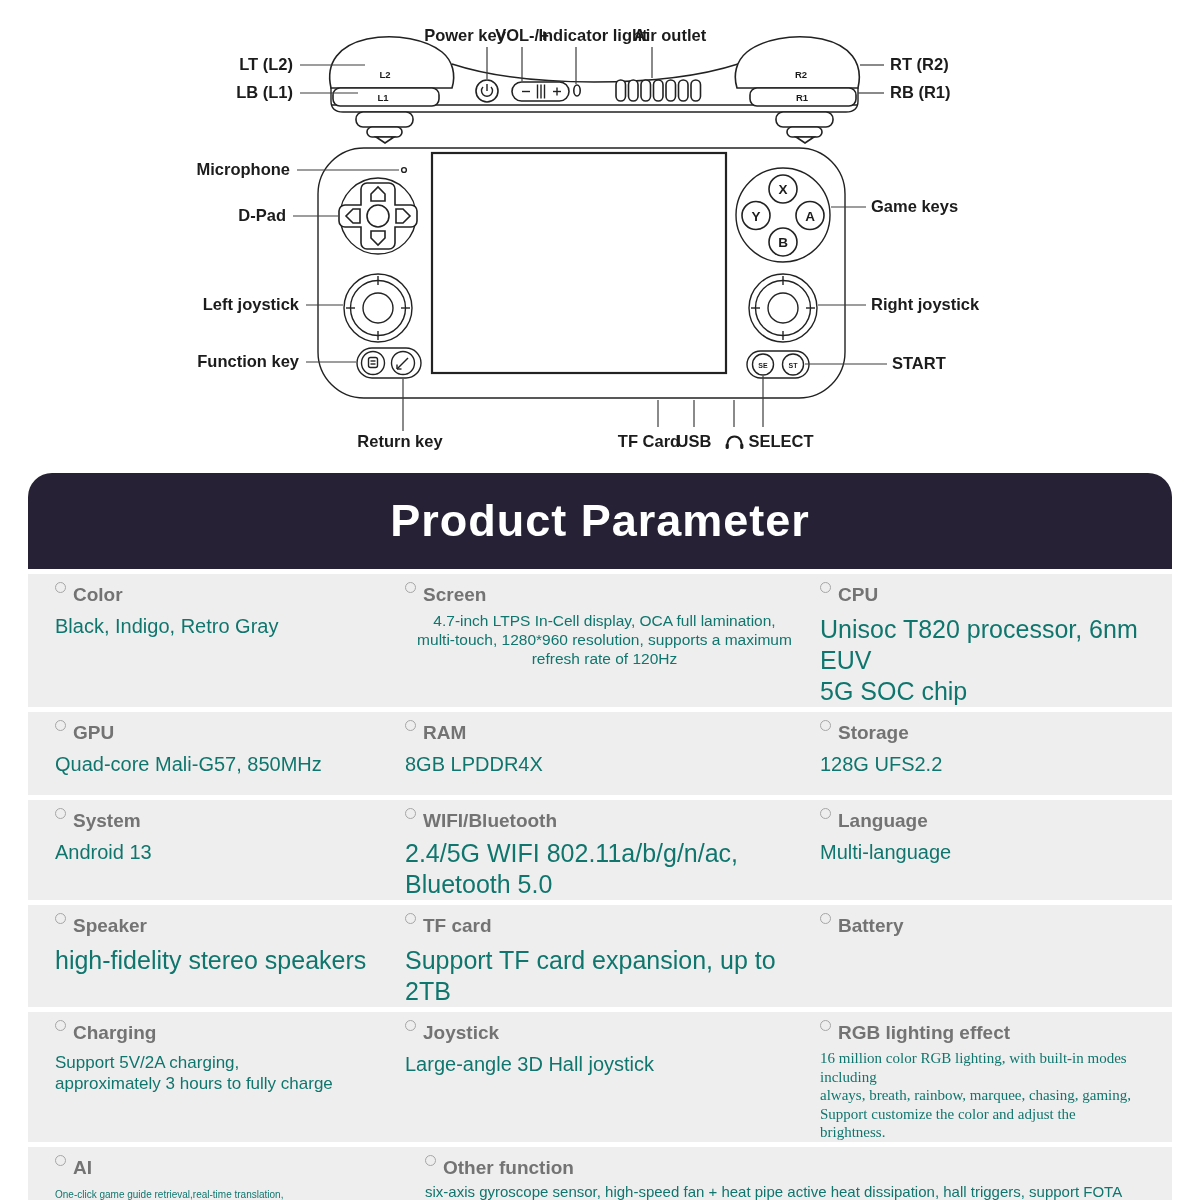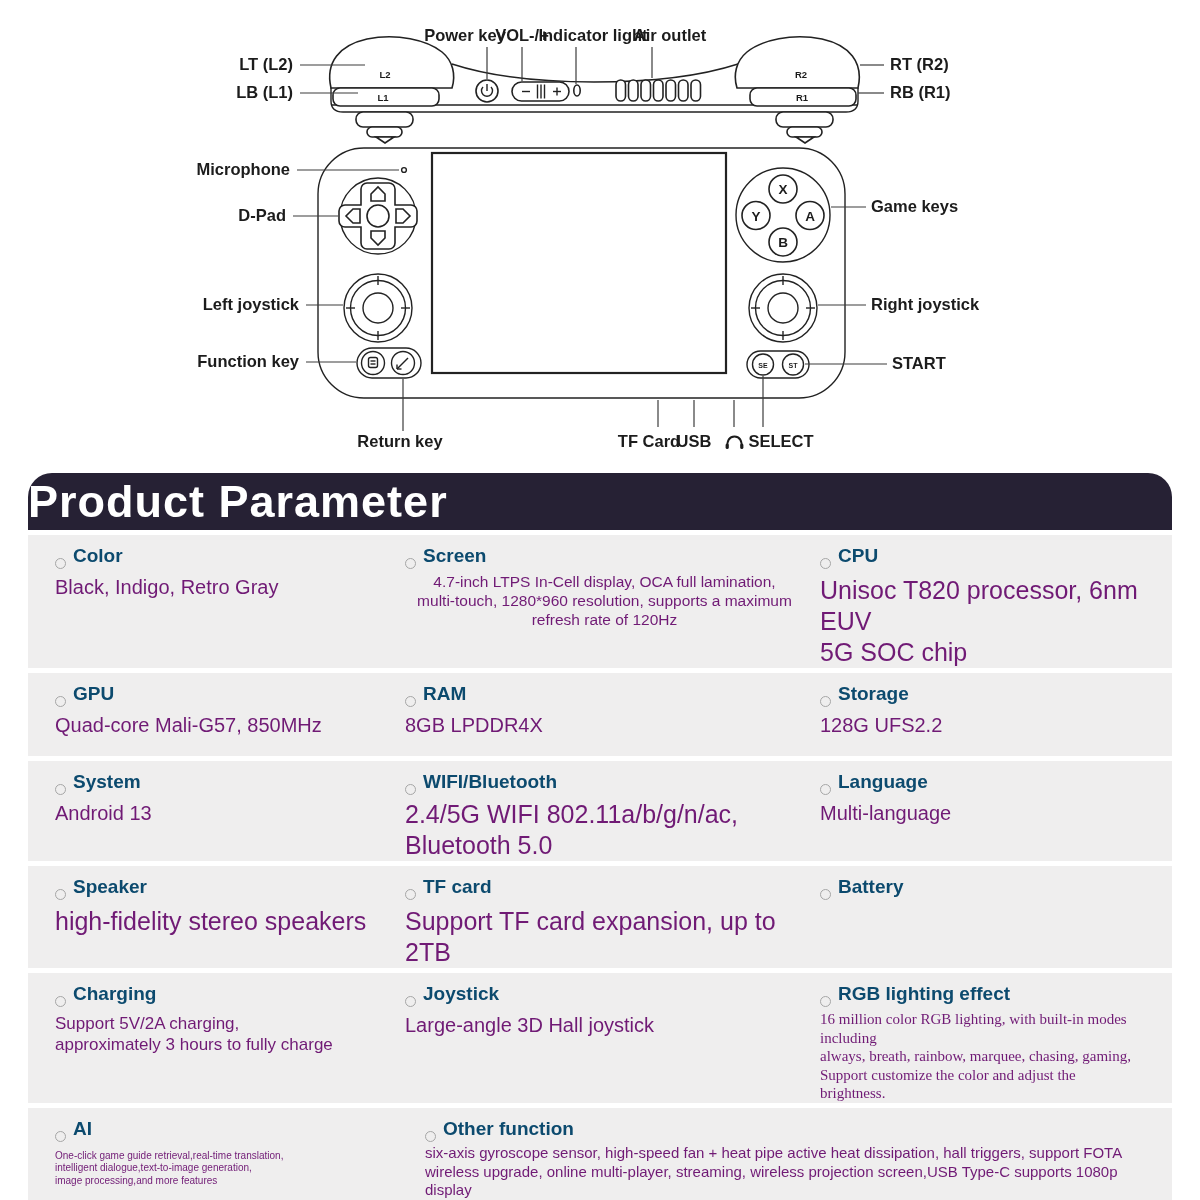--- a/index.html
+++ b/index.html
@@ -11,36 +11,36 @@
   .diagram { position:absolute; left:0; top:0; }
   .diagram text { font-family:"Liberation Sans", sans-serif; fill:#1c1c1c; }
   .dlab { font-size:16.5px; font-weight:600; }
   .shape { fill:#ffffff; stroke:#222222; stroke-width:1.6; }
   .thin  { fill:none; stroke:#222222; stroke-width:1.4; }
   .lead  { stroke:#3c3c3c; stroke-width:1.2; }
   .btxt  { font-weight:700; }
 
   
   .panel { position:absolute; left:28px; top:473px; width:1144px; }
-  .panel-header { height:57px; background:#262134; border-radius:24px 24px 0 0;
-                  display:flex; align-items:center; justify-content:flex-start; }
+  .panel-header { height:96px; background:#262134; border-radius:24px 24px 0 0;
+                  display:flex; align-items:center; justify-content:center; }
   .panel-title { color:#ffffff; font-size:45px; font-weight:800; letter-spacing:1px; }
   .prow { margin-top:5px; background:#efeeee; display:grid; padding:0 18px 0 27px; }
   .cols3 { grid-template-columns:350px 415px 1fr; }
   .cols2 { grid-template-columns:350px 1fr; }
   .cols1 { grid-template-columns:1fr; }
   .r1 { min-height:94px; } .r2 { min-height:83px; } .r3 { min-height:82px; }
   .r4 { min-height:84px; } .r5 { min-height:86px; } .r6 { min-height:99px;gap:20px; }
   .r7 { min-height:68px; border-radius:0 0 24px 24px; }
   .cell { padding-top:8px; padding-right:16px; }
-  .lbl { display:flex; align-items:flex-end; gap:7px; color:#0c4a6e;
+  .lbl { display:flex; align-items:flex-start; gap:7px; color:#737373;
          font-size:19px; font-weight:600; line-height:26px; }
   .ring { width:11px; height:11px; border:1.5px solid #a6a6a6; border-radius:50%;
           flex:0 0 auto; }
-  .val { margin-top:6px; color:#701a75; white-space:pre-line; line-height:1.24; }
+  .val { margin-top:6px; color:#0f766e; white-space:pre-line; line-height:1.24; }
   .s20 { font-size:20px; } .s19 { font-size:25px; } .s17 { font-size:17px; } .s155 { font-size:15.5px;text-align:center; } .s15 { font-size:15px; }
   .s14 { font-size:10px; } .s135 { font-size:15px;font-family:Liberation Serif, serif; }
 </style>
 </head>
 <body>
 
 <div class="stage">
 
   <svg class="diagram" width="1200" height="470" viewBox="0 0 1200 470">
 

